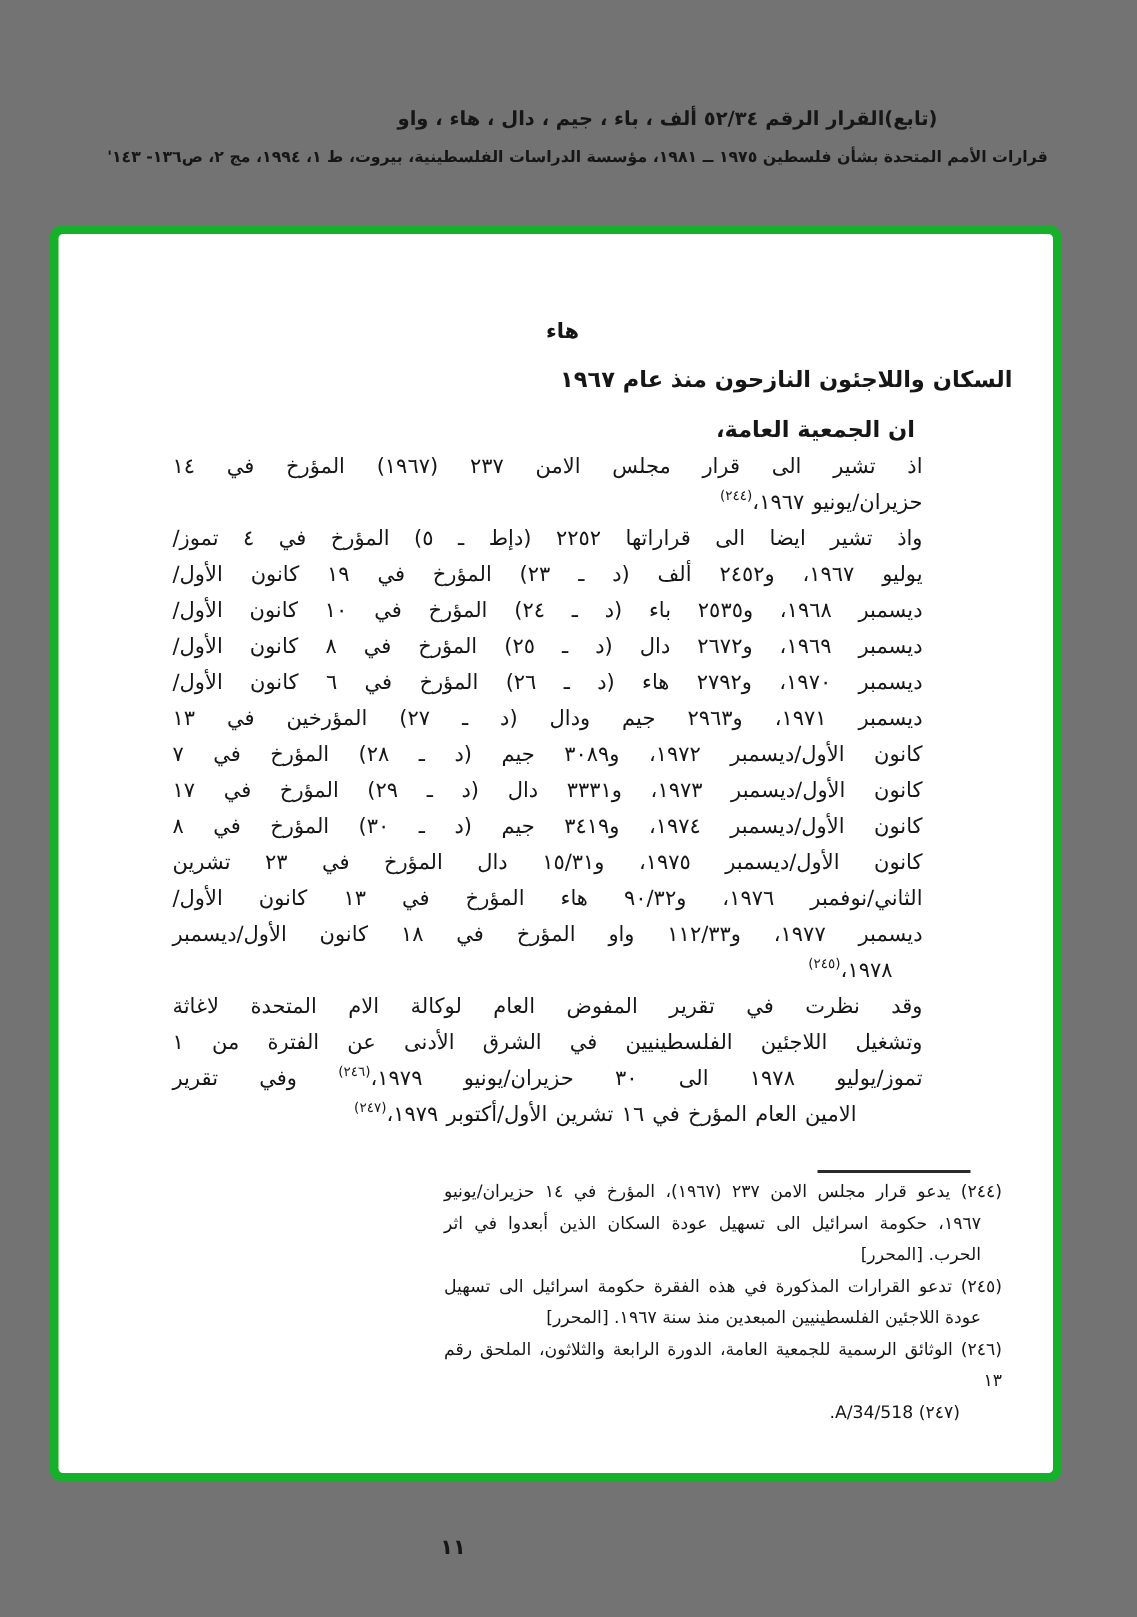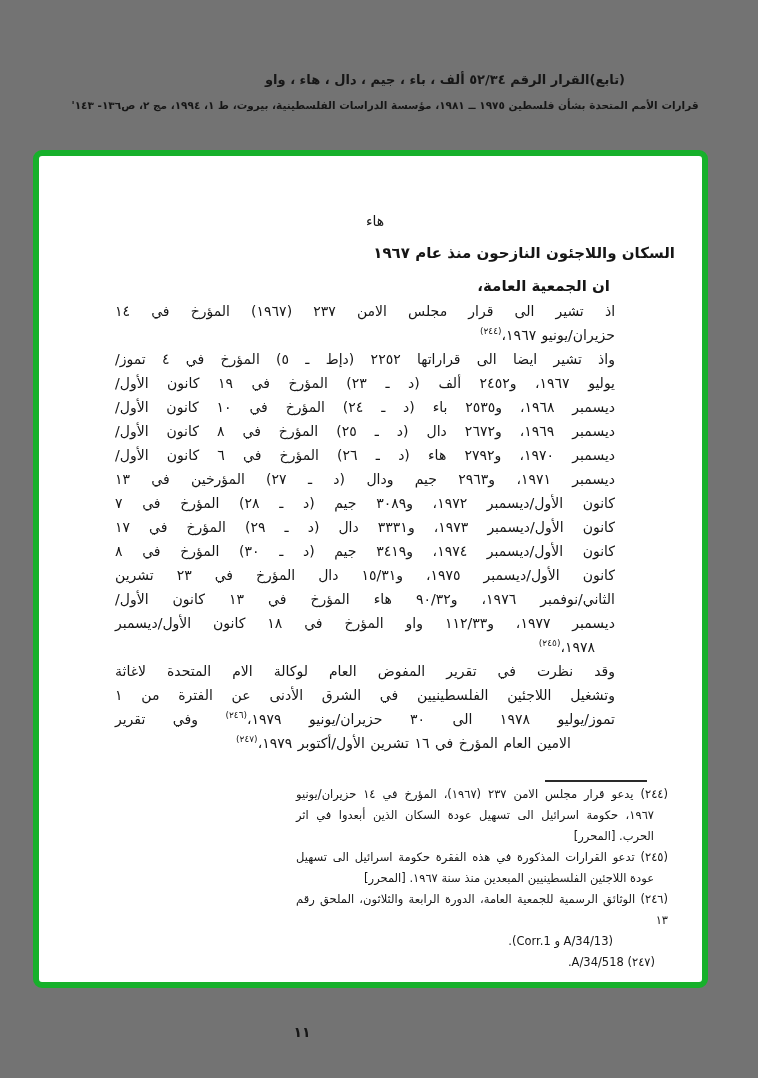--- a/index.html
+++ b/index.html
@@ -10,32 +10,32 @@
   
   .hdr1{position:absolute;top:72px;left:132px;width:626px;text-align:center;
         font-weight:bold;font-size:13px;letter-spacing:0;}
   .hdr2{position:absolute;top:99px;left:25px;width:720px;text-align:center;
         font-weight:bold;font-size:10.5px;}
   
   .frame{position:absolute;left:33px;top:150px;width:663px;height:826px;
          border:6px solid #17b02b;border-radius:9px;background:#fff;}
   
   .sec{position:absolute;top:213px;left:75px;width:600px;text-align:center;
-       font-weight:normal;font-size:14px;}
+       font-weight:bold;font-size:14px;}
   .title{position:absolute;top:244px;left:75px;width:600px;text-align:right;
          font-weight:bold;font-size:15px;}
   .intro{position:absolute;top:277px;right:148px;font-weight:bold;font-size:15px;}
   
   .bodytext{position:absolute;top:299px;left:115px;width:500px;font-size:14px;}
   .ln{line-height:24px;text-align:justify;text-align-last:justify;
       word-spacing:1px;}
   .ln b{font-weight:normal;}
   sup{font-size:9px;line-height:0;}
   .end{text-align:right;text-align-last:auto;}
-  .ind28{margin-right:13px;}
+  .ind28{margin-right:28px;}
   .ind44{margin-right:20px;}
   .ind55{margin-right:55px;}
   .ind76{margin-right:44px;}
   
   .fnsep{position:absolute;top:780px;left:545px;width:102px;border-top:2px solid #2a2a2a;}
   .footnotes{position:absolute;top:784px;right:90px;width:372px;font-size:11.5px;}
   .fn-ln{line-height:21px;text-align:justify;text-align-last:justify;}
   .fn-ln.cont{padding-right:14px;}
   .fn-ln.end{text-align:right;text-align-last:auto;}
   .pagenum{position:absolute;top:1024px;left:0;width:604px;text-align:center;
@@ -89,21 +89,20 @@
         <div class="fn-ln"><span>(٢٤٤) يدعو قرار مجلس الامن ٢٣٧ (١٩٦٧)، المؤرخ في ١٤ حزيران/يونيو</span></div>
         <div class="fn-ln cont"><span>١٩٦٧، حكومة اسرائيل الى تسهيل عودة السكان الذين أبعدوا في اثر</span></div>
         <div class="fn-ln cont end"><span>الحرب. [المحرر]</span></div>
       </div>
       <div>
         <div class="fn-ln"><span>(٢٤٥) تدعو القرارات المذكورة في هذه الفقرة حكومة اسرائيل الى تسهيل</span></div>
         <div class="fn-ln cont end"><span>عودة اللاجئين الفلسطينيين المبعدين منذ سنة ١٩٦٧. [المحرر]</span></div>
       </div>
       <div>
         <div class="fn-ln"><span>(٢٤٦) الوثائق الرسمية للجمعية العامة، الدورة الرابعة والثلاثون، الملحق رقم ١٣</span></div>
-        <div class="fn-ln end ind55"><span>(A/34/13 و Corr.1).</span></div>
       </div>
       <div>
         <div class="fn-ln end ind28"><span>(٢٤٧) A/34/518.</span></div>
       </div>
     </div>
 
   <div class="pagenum">١١</div>
 
 </div>
 

